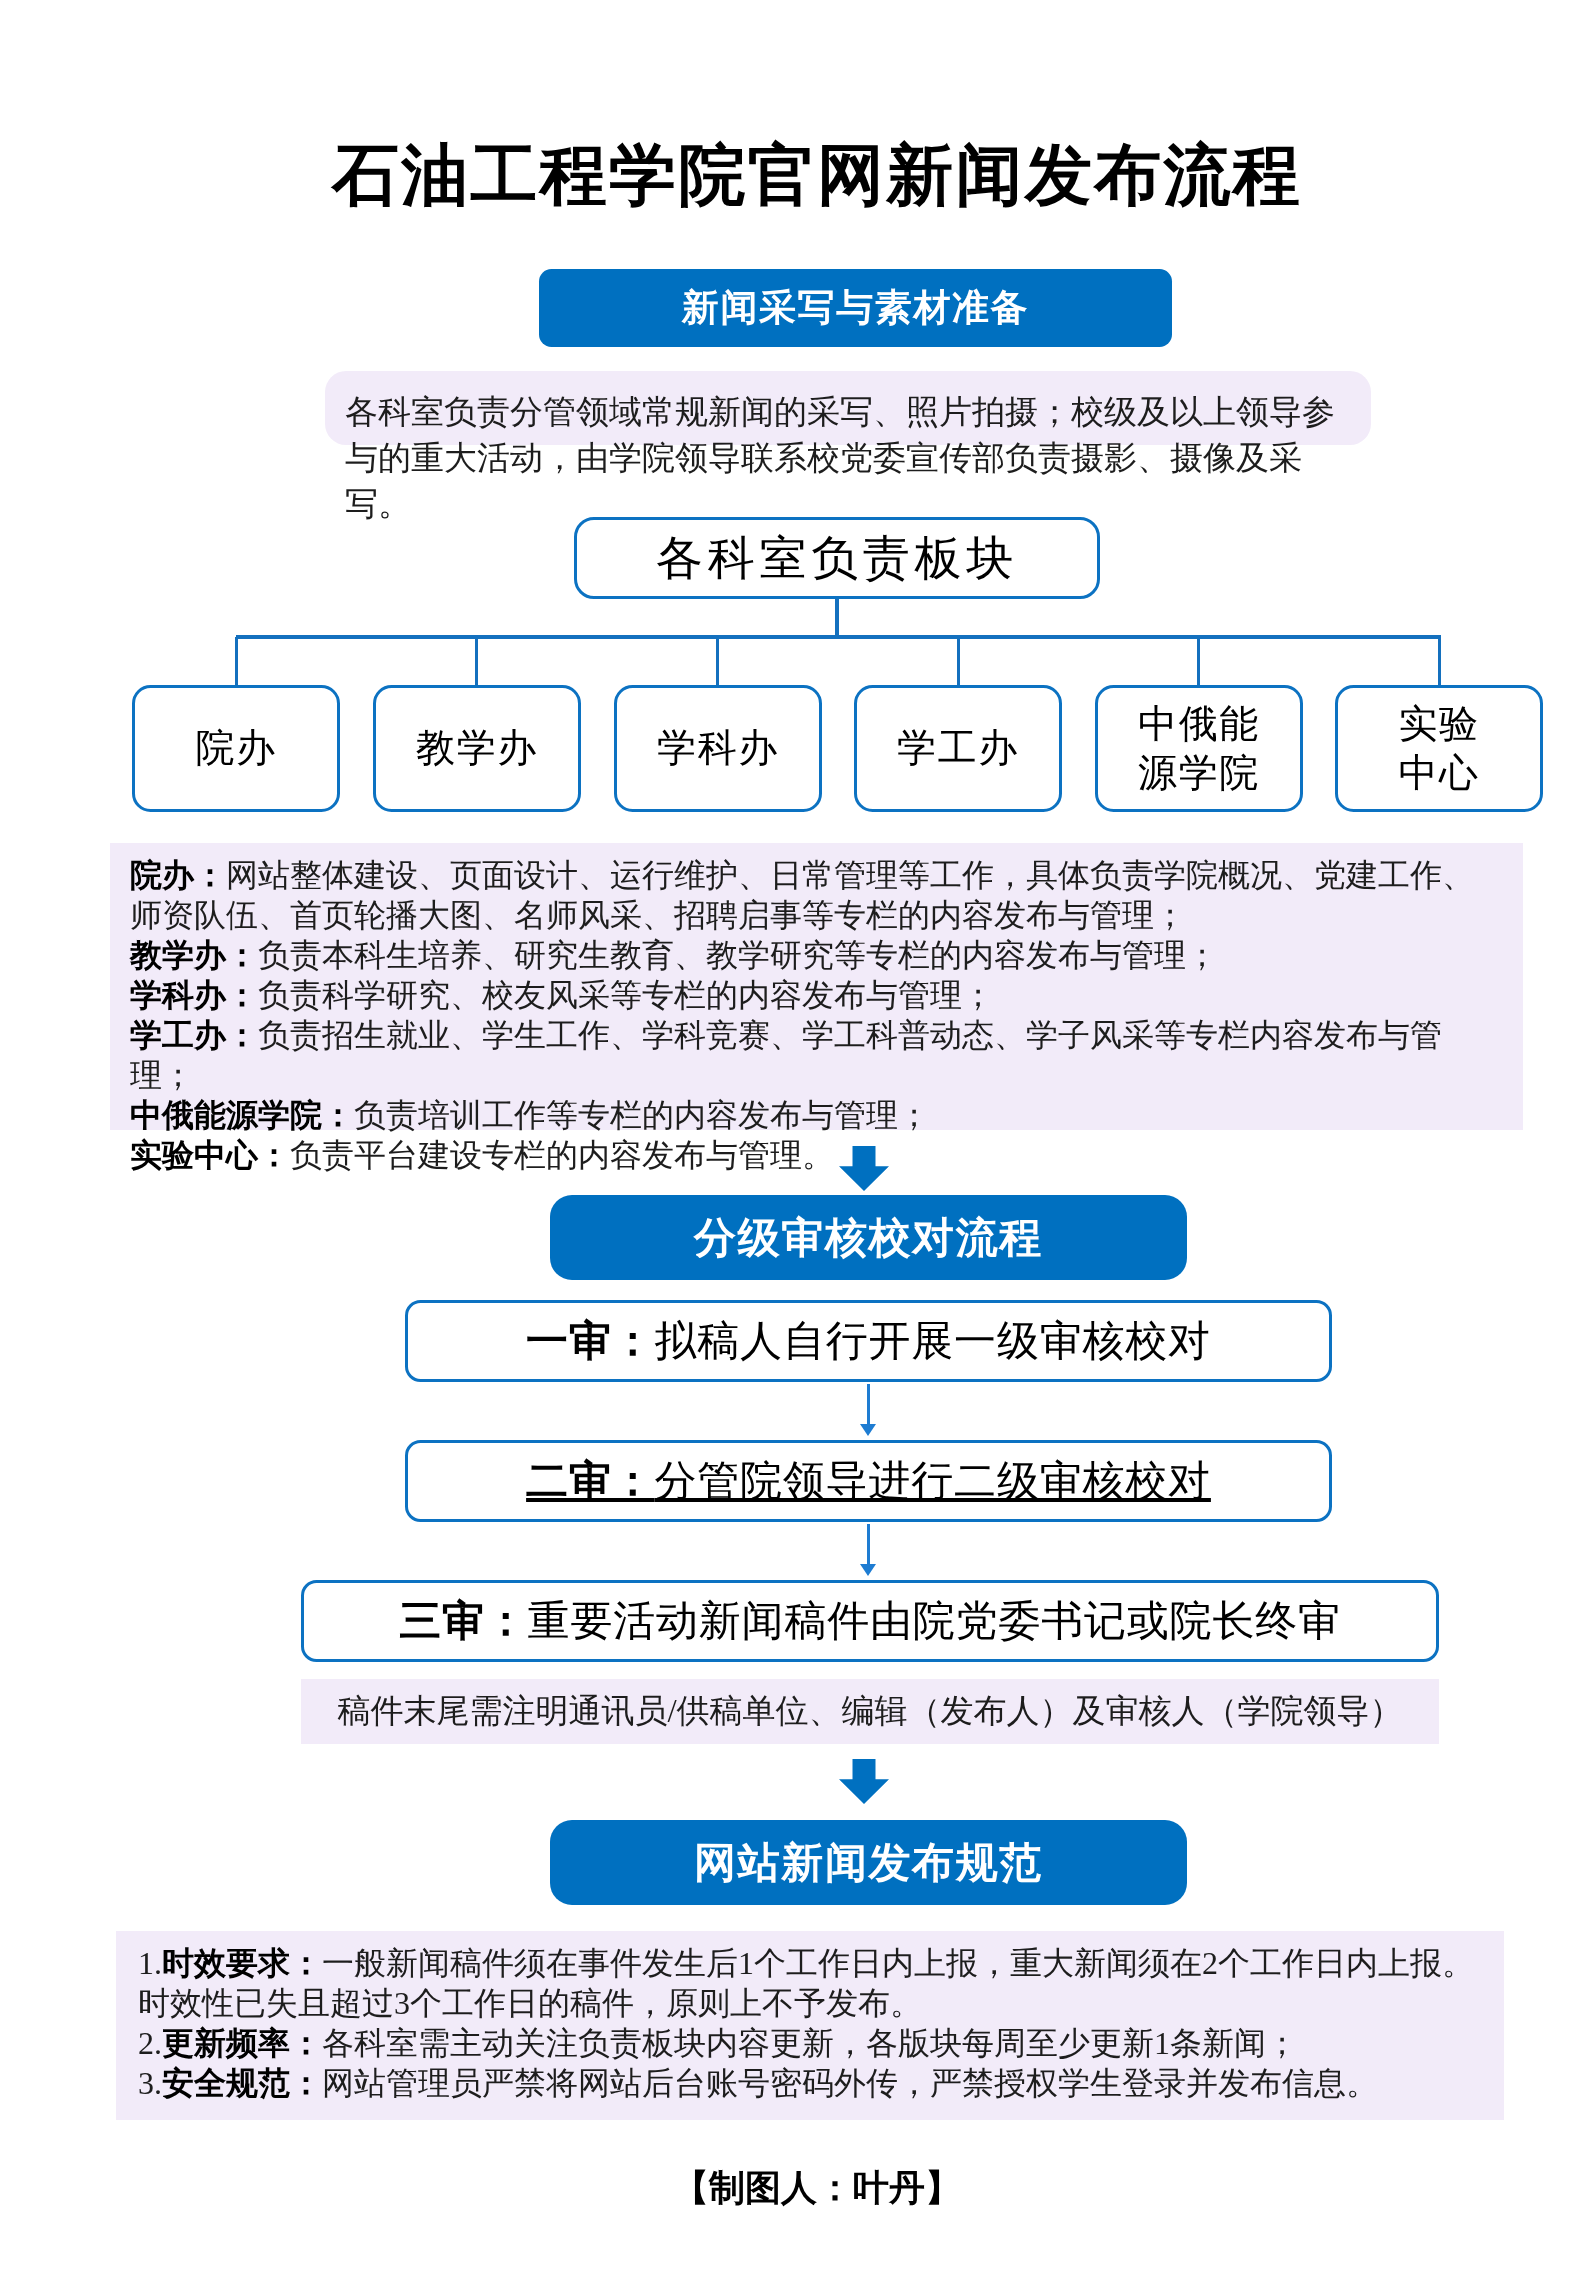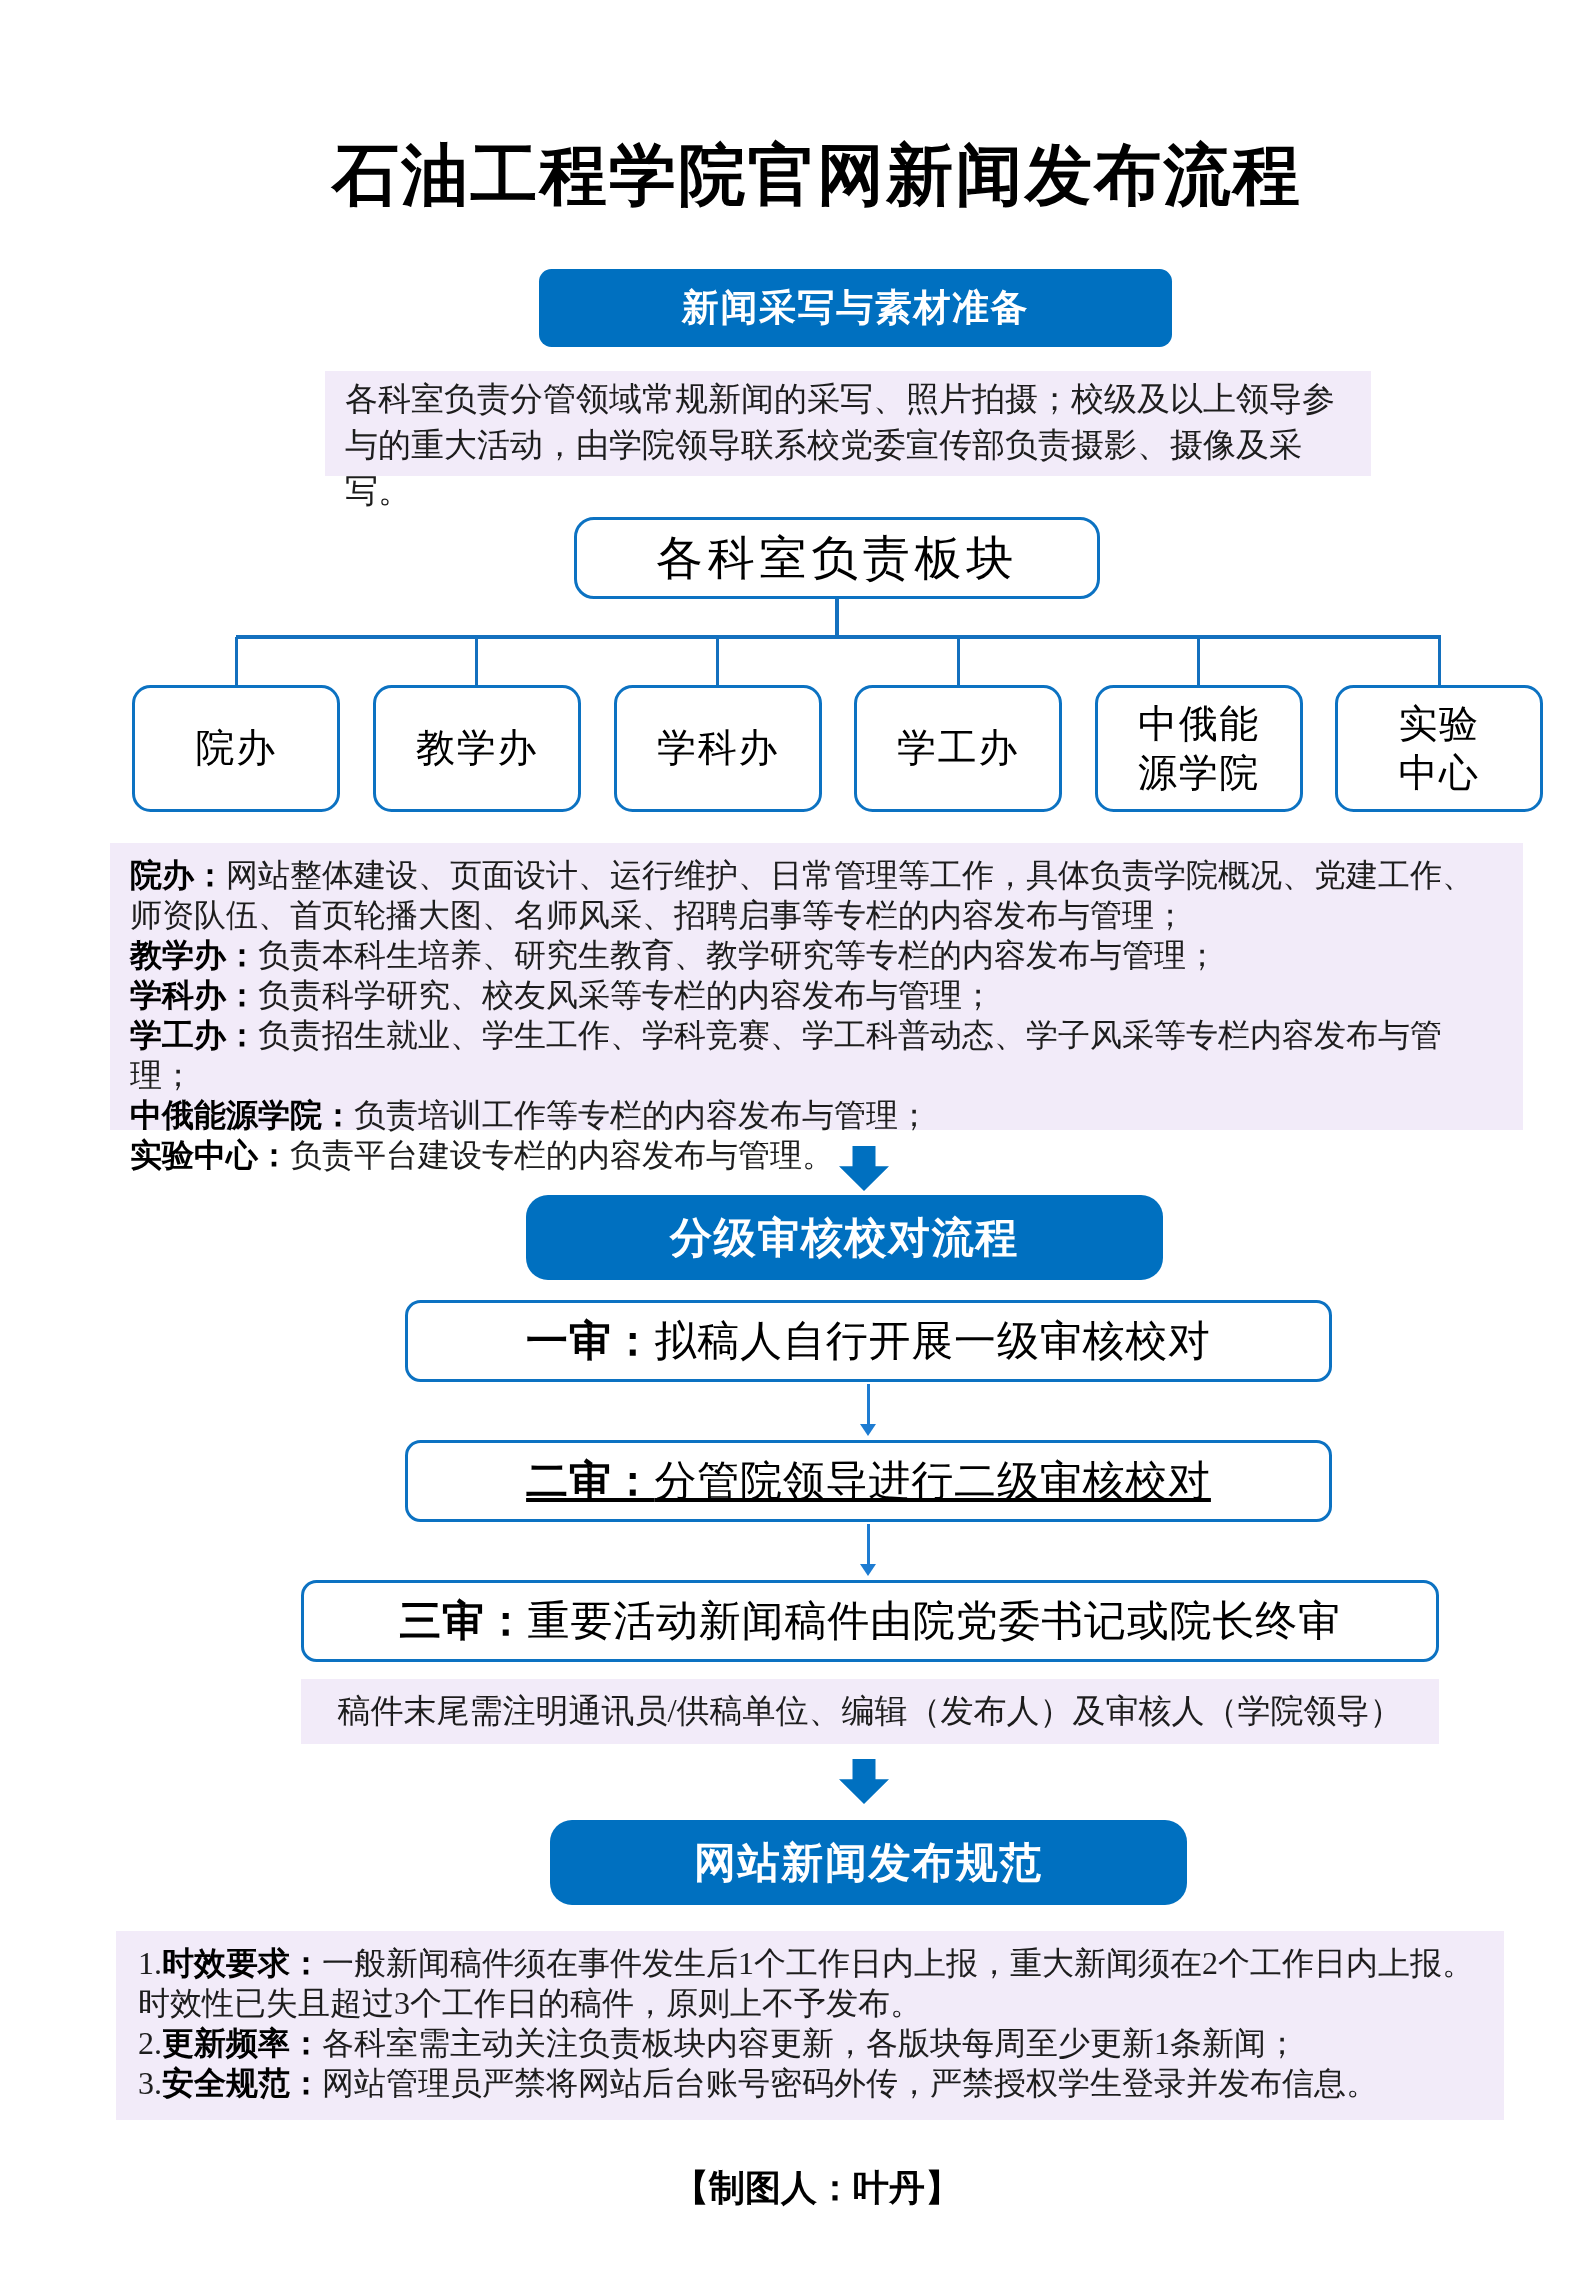--- a/index.html
+++ b/index.html
@@ -7,26 +7,26 @@
           font-family:"Liberation Serif",serif;color:#000;margin-left:22px;}
 
   .title{position:absolute;left:0;top:130px;width:1590px;text-align:center;
          font-family:"Liberation Sans",sans-serif;font-weight:900;font-size:67px;
          letter-spacing:2.3px;color:#000;}
 
   .pill{position:absolute;background:#0070C0;color:#ffffff;
         font-family:"Liberation Sans",sans-serif;font-weight:bold;
         display:flex;align-items:center;justify-content:center;letter-spacing:1.6px;}
   .pill1{left:517px;top:269px;width:633px;height:78px;border-radius:12.4px;font-size:37px;}
-  .pill2{left:504px;top:1195px;width:637px;height:85px;border-radius:22px;font-size:42px;}
+  .pill2{left:528px;top:1195px;width:637px;height:85px;border-radius:22px;font-size:42px;}
   .pill3{left:528px;top:1820px;width:637px;height:85px;border-radius:22px;font-size:42px;}
 
   .pbox{position:absolute;background:#F2EBF9;color:#1d1d1d;font-family:"Liberation Serif",serif;}
-  .intro{left:303px;top:371px;width:1046px;height:105px;padding:5px 20px;box-sizing:border-box;
-         font-size:33px;line-height:1.4;}
+  .intro{left:303px;top:371px;width:1046px;height:74px;padding:18px 20px;box-sizing:border-box;
+         font-size:33px;line-height:1.4;border-radius:21px;}
   .detail{left:88px;top:843px;width:1413px;height:287px;padding:12.4px 20px;box-sizing:border-box;
           font-size:32px;line-height:40px;}
   .pnote{left:279px;top:1679px;width:1138px;height:65px;display:flex;align-items:center;
          justify-content:center;font-size:33px;}
   .rules{left:94px;top:1931px;width:1388px;height:189px;padding:12.4px 22px;box-sizing:border-box;
          font-size:32px;line-height:40px;}
 
   .wbox{position:absolute;background:#ffffff;border:3.9px solid #0C72C2;box-sizing:border-box;
         display:flex;align-items:center;justify-content:center;color:#000;
         font-family:"Liberation Serif",serif;}

